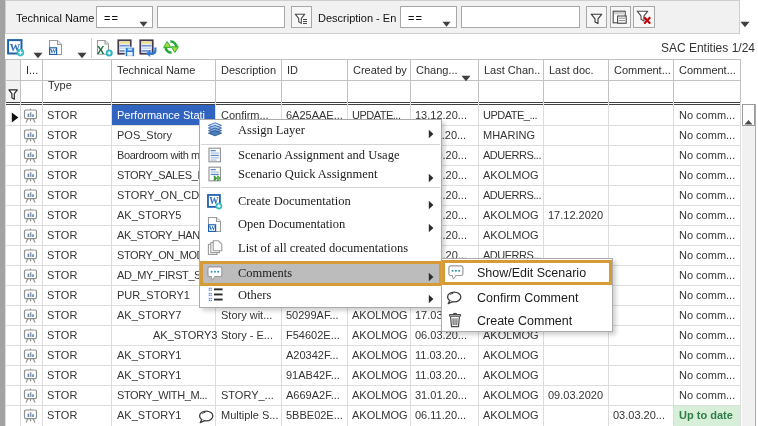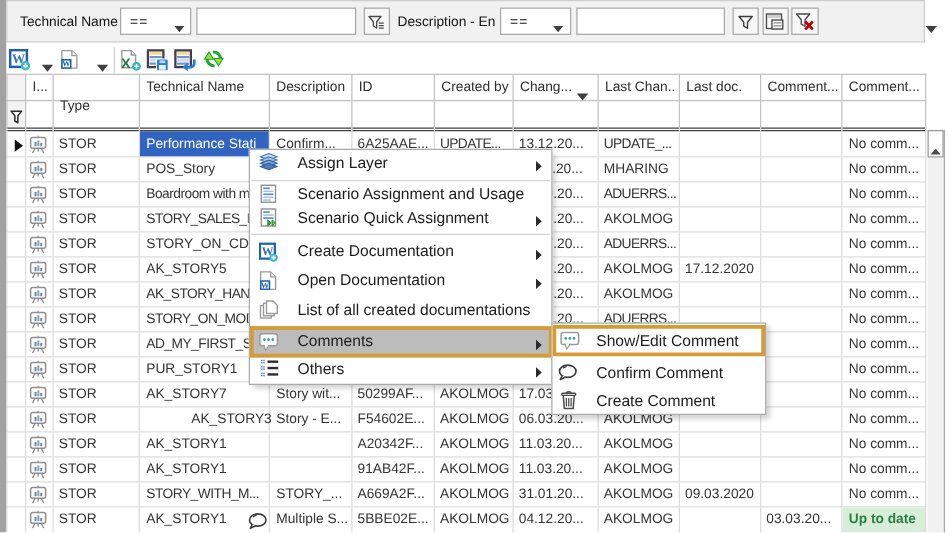--- a/index.html
+++ b/index.html
@@ -1,21 +1,21 @@
 <!DOCTYPE html>
 <html><head><meta charset="utf-8"><style>
 * { margin:0; padding:0; box-sizing:border-box; }
 html,body { width:758px; height:426px; overflow:hidden; background:#ffffff; }
 #app { position:relative; width:758px; height:426px; font-family:"Liberation Sans",sans-serif; background:#ffffff; }
 .abs { position:absolute; }
 .vline { position:absolute; width:1px; background:#dcdcdc; }
 .hline { position:absolute; height:1px; background:#dedede; }
 .cell { position:absolute; font-size:11px; color:#343434; white-space:nowrap; overflow:hidden; line-height:20px; height:20px; }
 .hdr  { position:absolute; font-size:11px; color:#2e2e2e; white-space:nowrap; overflow:hidden; line-height:20px; height:20px; }
-.mi { position:absolute; left:200px; width:240px; font-size:12.5px; color:#1c1c1c; display:flex; align-items:center; white-space:nowrap; }
+.mi { position:absolute; left:200px; width:240px; font-size:12.5px; color:#1c1c1c; display:flex; align-items:center; white-space:nowrap;font-family:Liberation Serif, serif; }
 .mico { position:absolute; left:207px; width:16px; display:flex; justify-content:center; }
 .marr { position:absolute; left:428px; }
 .smi { position:absolute; font-size:12.5px; color:#1c1c1c; white-space:nowrap; }
 </style></head><body>
 <div id="app">
     <div class="abs" style="left:0;top:0;width:5px;height:426px;background:#a2a2a2;"></div>
     <div class="abs" style="left:5px;top:0;width:735px;height:34px;background:#f1f1f1;border:1px solid #cecece;"></div>
     <div class="abs" style="left:16px;top:12px;font-size:11px;color:#111;">Technical Name</div>
     <div class="abs" style="left:96px;top:6px;width:57px;height:22px;background:#fff;border:1px solid #a8a8a8;"></div>
     <div class="abs" style="left:104px;top:8px;height:22px;line-height:20px;font-size:11px;letter-spacing:1px;color:#111;">==</div>
@@ -101,20 +101,21 @@
         <rect x="2.6" y="11" width="9.8" height="1.8" fill="#6f97cf"></rect>
         <path d="M16.4 8.6 V11.4 Q16.4 14.6 12.8 14.6 H10.8" fill="none" stroke="#2b7cd3" stroke-width="2.2"></path>
         <polygon points="11.2,11.2 6.8,14.6 11.2,18" fill="#2b7cd3"></polygon>
       </svg></div>
     <div class="abs" style="left:163px;top:40px;"><svg width="16" height="15" viewBox="0 0 16 15" style="">
         <path d="M2.6 7 A5.6 5.6 0 0 0 8.6 12.6" fill="none" stroke="#1fa732" stroke-width="2.5"></path>
         <polygon points="4.2,1.6 0.6,7.4 7.8,7.4" fill="#a0e032" stroke="#1fa732" stroke-width="0.9"></polygon>
         <path d="M7.4 1.6 A5.6 5.6 0 0 1 13.4 7.2" fill="none" stroke="#1fa732" stroke-width="2.5"></path>
         <polygon points="11.8,12.6 8.2,6.8 15.4,6.8" fill="#a0e032" stroke="#1fa732" stroke-width="0.9"></polygon>
       </svg></div>
+    <div class="abs" style="left:560px;top:41px;width:195px;font-size:12px;color:#333;text-align:right;">SAC Entities 1/24</div>
     <div class="abs" style="left:5px;top:59px;width:15px;height:43px;background:#f3f3f3;"></div>
     <div class="hline" style="left:5px;top:59px;width:736px;background:#c2c2c2;"></div>
     <div class="hline" style="left:5px;top:80px;width:736px;background:#c2c2c2;"></div>
     <div class="abs" style="left:5px;top:102px;width:736px;height:1px;background:#424242;"></div>
     <div class="abs" style="left:5px;top:104px;width:736px;height:1px;background:#424242;"></div>
     <div class="abs" style="left:5px;top:59px;width:1px;height:43px;background:#c2c2c2;"></div>
     <div class="vline" style="left:5px;top:102px;height:324px;"></div>
     <div class="abs" style="left:20px;top:59px;width:1px;height:43px;background:#c2c2c2;"></div>
     <div class="vline" style="left:20px;top:102px;height:324px;"></div>
     <div class="abs" style="left:42px;top:59px;width:1px;height:43px;background:#c2c2c2;"></div>
@@ -449,21 +450,21 @@
     <div class="cell" style="left:47px;top:405px;width:60px;">STOR</div>
     <div class="cell" style="left:117px;top:405px;width:96px;">AK_STORY1</div>
     <div class="abs" style="left:198px;top:410px;"><svg width="17" height="14" viewBox="0 0 17 14" style="">
         <ellipse cx="8.2" cy="6" rx="6.6" ry="4.9" fill="#ffffff" stroke="#3b3b3b" stroke-width="1.3"></ellipse>
         <path d="M3.9 9.3 L2.2 12.6 L6.6 10.6" fill="#ffffff" stroke="#3b3b3b" stroke-width="1.2" stroke-linejoin="round"></path>
         <path d="M4.4 3.6 Q5.6 2.4 7.4 2.3" fill="none" stroke="#3b3b3b" stroke-width="1"></path>
       </svg></div>
     <div class="cell" style="left:221px;top:405px;width:57px;">Multiple S...</div>
     <div class="cell" style="left:286px;top:405px;width:58px;">5BBE02E...</div>
     <div class="cell" style="left:352px;top:405px;width:55px;">AKOLMOG</div>
-    <div class="cell" style="left:415px;top:405px;width:60px;">04.12.20...</div>
+    <div class="cell" style="left:415px;top:405px;width:60px;">06.11.20...</div>
     <div class="cell" style="left:483px;top:405px;width:58px;">AKOLMOG</div>
     <div class="cell" style="left:613px;top:405px;width:57px;">03.03.20...</div>
     <div class="abs" style="left:674px;top:406px;width:66px;height:20px;background:#d7efd9;"></div>
     <div class="cell" style="left:679px;top:405px;width:58px;color:#2e7d46;font-weight:bold;">Up to date</div>
     <div class="abs" style="left:742px;top:104px;width:13px;height:322px;background:#f1f1f1;"></div>
     <div class="abs" style="left:742px;top:104px;width:13px;height:22px;background:#fdfdfd;border:1px solid #9a9a9a;"></div>
     <div class="abs" style="left:744px;top:112px;"><svg width="9" height="7" viewBox="0 0 9 7" style="">
         <path d="M4.5 1 L8.5 5.5 L0.5 5.5 Z" fill="#4a4a4a"></path>
       </svg></div>
     <div class="abs" style="left:755px;top:104px;width:1px;height:322px;background:#a8a8a8;"></div>
@@ -580,21 +581,21 @@
     <div class="abs" style="left:441px;top:258px;width:172px;height:74px;background:#ffffff;border:1px solid #ababab;box-shadow:3px 3px 4px rgba(0,0,0,0.18);"></div>
     <div class="abs" style="left:442px;top:260px;width:170px;height:25px;background:#ffffff;border:3px solid #d69b35;"></div>
     <div class="abs" style="left:448px;top:265px;"><svg width="16" height="15" viewBox="0 0 16 15" style="">
         <rect x="0.9" y="0.9" width="14" height="9.6" rx="1.8" fill="#ffffff" stroke="#9a9a9a" stroke-width="1.2"></rect>
         <circle cx="4.6" cy="5.7" r="1.05" fill="#2e9bb5"></circle>
         <circle cx="7.9" cy="5.7" r="1.05" fill="#2e9bb5"></circle>
         <circle cx="11.2" cy="5.7" r="1.05" fill="#2e9bb5"></circle>
         <path d="M4.2 10.5 H8 L5.4 14.2 Z" fill="#ffffff" stroke="#9a9a9a" stroke-width="1"></path>
         <path d="M4.9 10.5 H7.2" stroke="#ffffff" stroke-width="1.4"></path>
       </svg></div>
-    <div class="smi" style="left:477px;top:266px;">Show/Edit Comment</div>
+    <div class="smi" style="left:477px;top:266px;">Show/Edit Scenario</div>
     <div class="abs" style="left:446px;top:291px;"><svg width="17" height="14" viewBox="0 0 17 14" style="">
         <ellipse cx="8.2" cy="6" rx="6.6" ry="4.9" fill="#ffffff" stroke="#3b3b3b" stroke-width="1.3"></ellipse>
         <path d="M3.9 9.3 L2.2 12.6 L6.6 10.6" fill="#ffffff" stroke="#3b3b3b" stroke-width="1.2" stroke-linejoin="round"></path>
         <path d="M4.4 3.6 Q5.6 2.4 7.4 2.3" fill="none" stroke="#3b3b3b" stroke-width="1"></path>
       </svg></div>
     <div class="smi" style="left:477px;top:291px;">Confirm Comment</div>
     <div class="abs" style="left:448px;top:312px;"><svg width="14" height="16" viewBox="0 0 14 16" style="">
         <path d="M5.2 2.6 Q5.2 1.3 7 1.3 Q8.8 1.3 8.8 2.6" fill="none" stroke="#4a4a4a" stroke-width="1.2"></path>
         <rect x="1.4" y="2.6" width="11.2" height="1.7" rx="0.8" fill="none" stroke="#4a4a4a" stroke-width="1.1"></rect>
         <path d="M2.6 4.9 L3.5 14.7 H10.5 L11.4 4.9" fill="none" stroke="#4a4a4a" stroke-width="1.2"></path>

